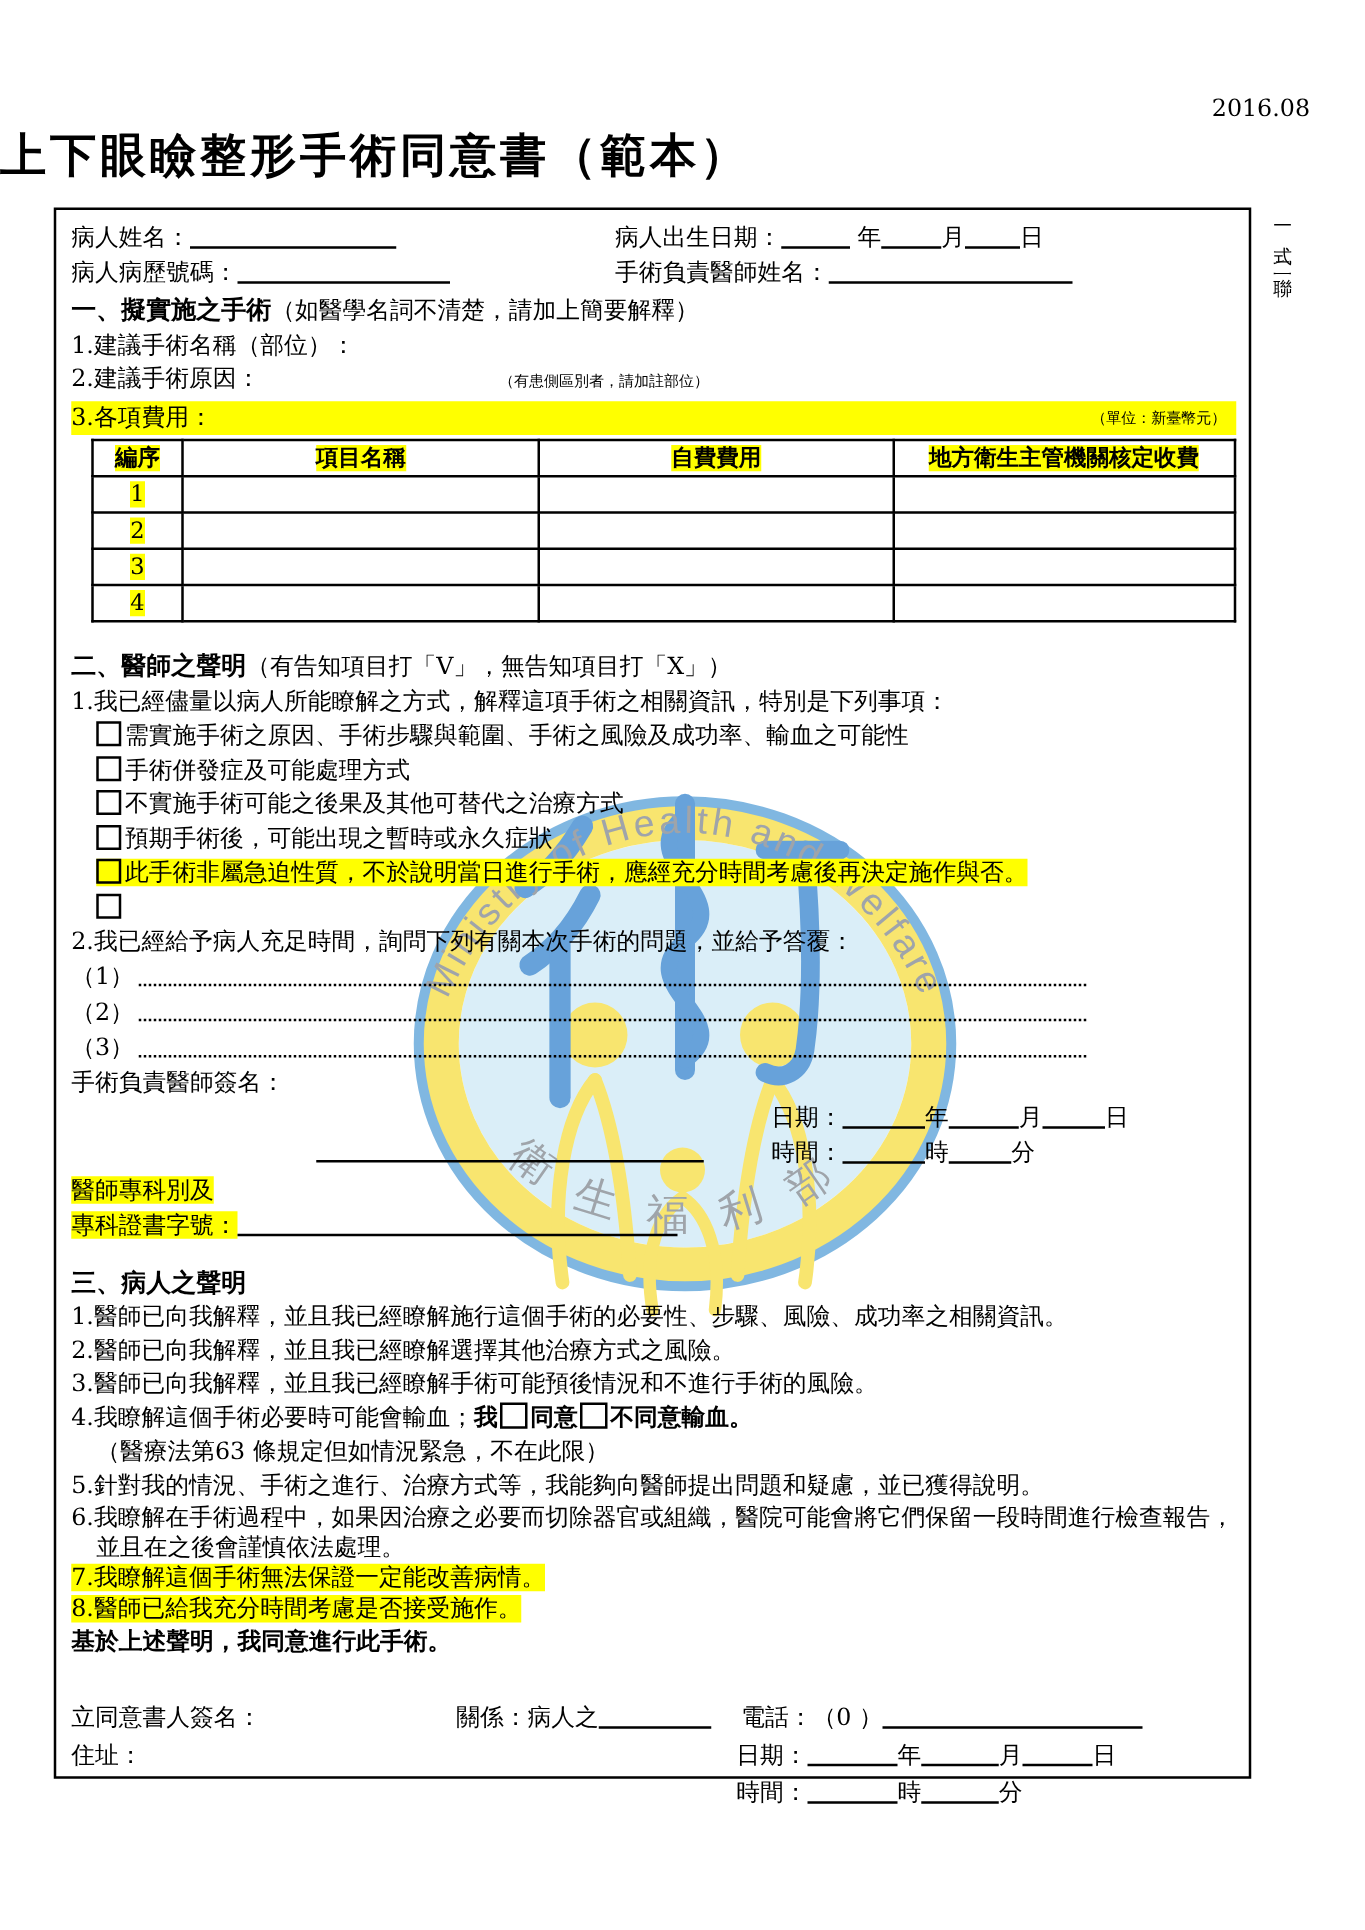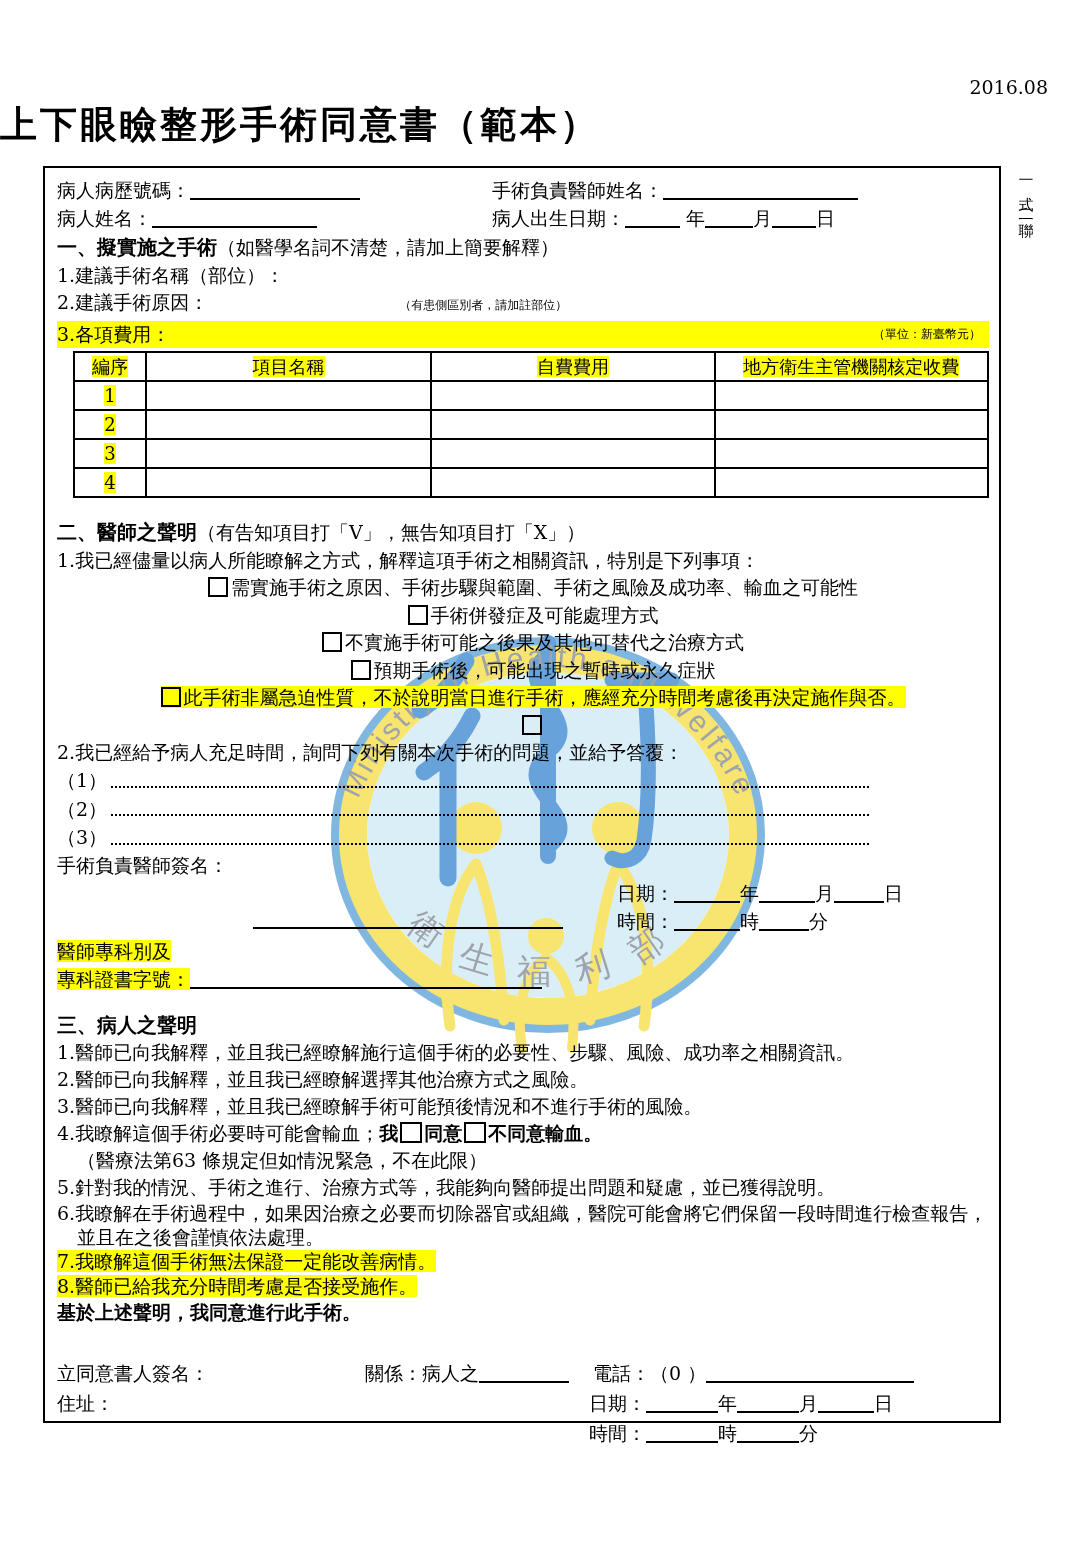--- a/index.html
+++ b/index.html
@@ -30,24 +30,24 @@
   .hdr-left{width:435px;}
 
   .sec-h{font-weight:bold;font-size:20px;}
   .sec-h .nrm{font-weight:normal;font-size:19px;}
 
   .fee-row{background:#ffff00;display:flex;justify-content:space-between;align-items:center;
            height:27px;margin:2px 0 3px 0;padding-right:8px;}
 
   table.fees{border-collapse:collapse;margin:2px 0 0 16px;width:916px;font-size:18px;}
   table.fees th,table.fees td{border:2px solid #000;text-align:center;height:26px;padding:0;}
-  table.fees th{font-weight:normal;}
+  table.fees th{font-weight:bold;}
   col.c-no{width:72px;}col.c-item{width:286px;}col.c-self{width:284px;}col.c-gov{width:274px;}
 
-  .chk-line{margin-left:20px;line-height:27.5px;text-align:center;}
+  .chk-line{margin-left:20px;line-height:27.5px;}
   .cbox{display:inline-block;width:16px;height:16px;border:2px solid #000;
         vertical-align:-3px;margin-right:3px;background:transparent;}
   .cbox.bb{width:18px;height:17px;margin:0 2px;}
 
   .ans-line{display:flex;align-items:flex-end;padding-right:120px;line-height:28.5px;}
   .dots{flex:1;border-bottom:2px dotted #000;margin:0 0 7px 4px;}
 
   .sig-zone{display:flex;height:58px;}
   .sig-left{width:560px;position:relative;}
   .sig-line{position:absolute;left:196px;bottom:8px;width:310px;border-bottom:2px solid #000;}
@@ -110,33 +110,33 @@
   </svg>
 
   <div class="version">2016.08</div>
   <div class="doc-title">上下眼瞼整形手術同意書（範本）</div>
   <div class="copy-note">一式二聯</div>
 
   <div class="form-box">
 
     <div class="row lh">
       <div class="hdr-left">
-        <span>病人病歷號碼：</span><span class="bl" style="width:170px"></span>
-      </div>
-      <div>
-        <span>手術負責醫師姓名：</span><span class="bl" style="width:195px"></span>
-      </div>
-    </div>
-    <div class="row lh">
-      <div class="hdr-left">
         <span>病人姓名：</span><span class="bl" style="width:165px"></span>
       </div>
       <div>
         <span>病人出生日期：</span><span class="bl" style="width:55px"></span>
         <span>年</span><span class="bl" style="width:48px"></span><span>月</span><span class="bl" style="width:44px"></span><span>日</span>
+      </div>
+    </div>
+    <div class="row lh">
+      <div class="hdr-left">
+        <span>病人病歷號碼：</span><span class="bl" style="width:170px"></span>
+      </div>
+      <div>
+        <span>手術負責醫師姓名：</span><span class="bl" style="width:195px"></span>
       </div>
     </div>
 
     <div class="sec-h" style="line-height:30px">
       <span>一、擬實施之手術</span><span class="nrm">（如醫學名詞不清楚，請加上簡要解釋）</span>
     </div>
     <div>1.建議手術名稱（部位）：</div>
     <div>
       <span>2.建議手術原因：</span>
       <span class="note-sm" style="margin-left:185px">（有患側區別者，請加註部位）</span>

